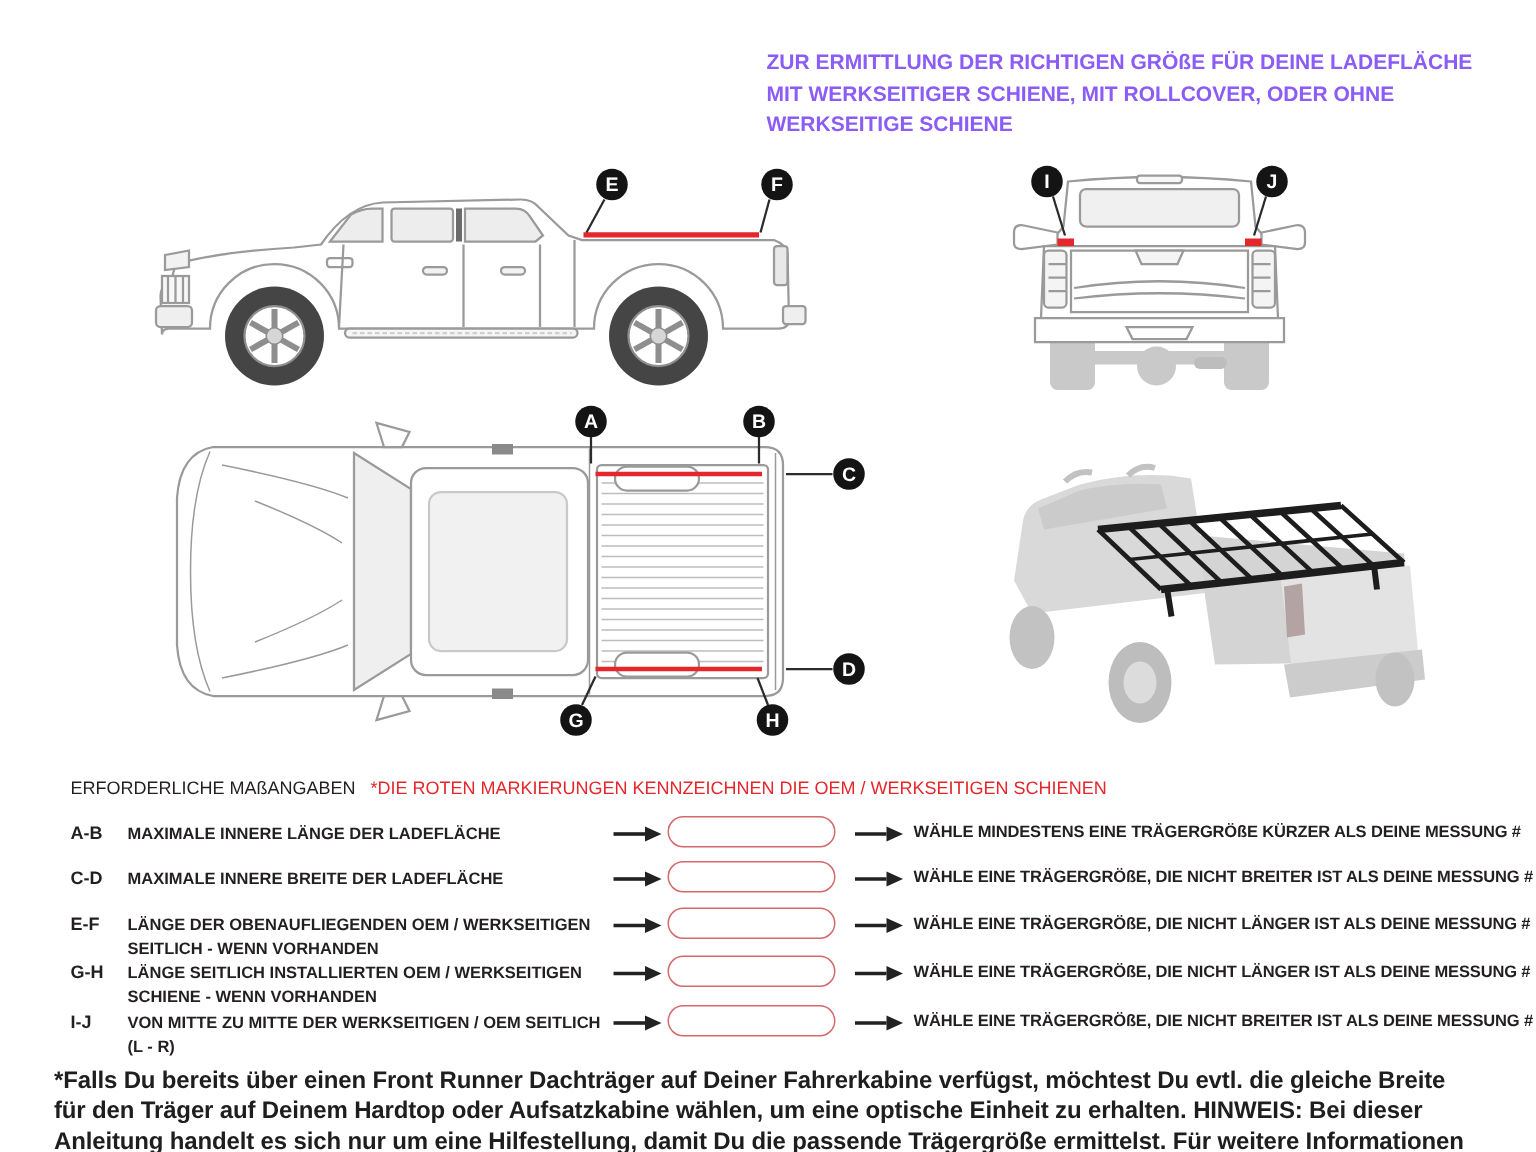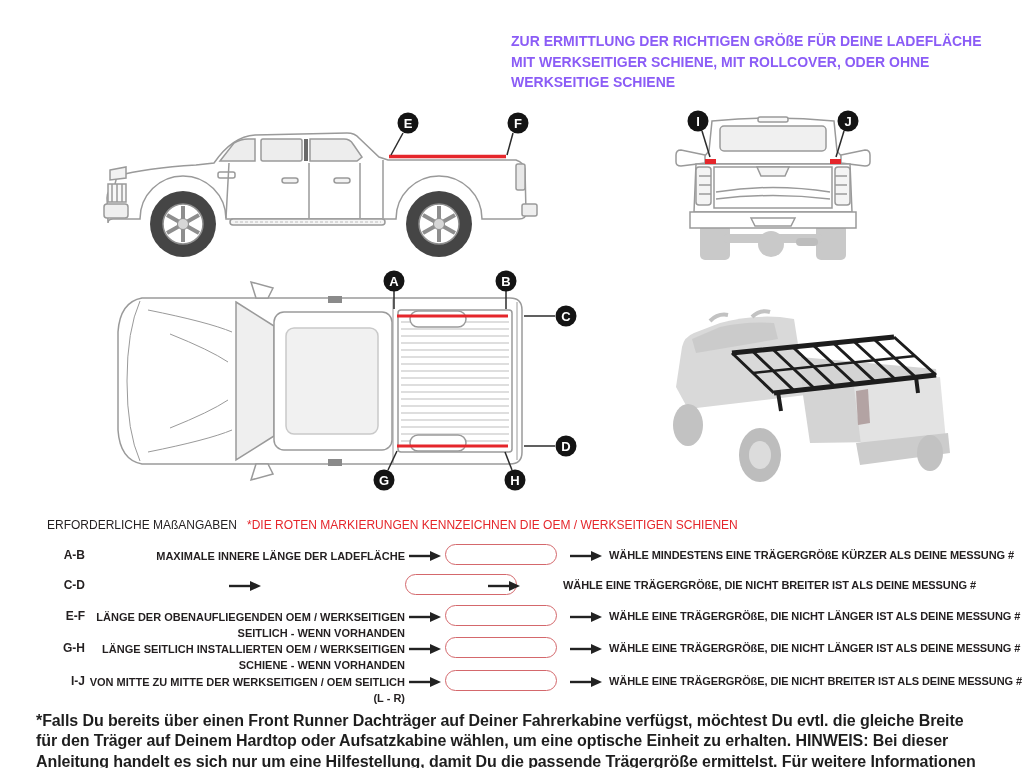--- a/index.html
+++ b/index.html
@@ -27,21 +27,20 @@
     position: absolute; left: 47px; top: 518px;
     font-size: 12px; font-weight: normal; white-space: nowrap;
   }
   .meas-heading .red { color: #e5262b; margin-left: 10px; }
 
   .m-row {
     position: absolute; left: 47px; width: 955px;
     display: grid;
     grid-template-columns: 38px 320px 40px 118px 46px 1fr;
     align-items: start;
-    text-align: right;
   }
   .m-id    { font-size: 12px; font-weight: bold; padding-top: 1px; }
   .m-label { font-size: 11px; font-weight: bold; line-height: 1.45; padding-top: 2px; }
   .m-arrow { justify-self: center; margin-top: 3px; }
   .m-field {
     width: 112px; height: 21px; margin-top: -3px;
     border: 1.5px solid #d4686c; border-radius: 11px; background: #fff;
   }
   .m-instr { font-size: 11px; font-weight: bold; padding-top: 2px; white-space: nowrap; letter-spacing: -0.1px; }
 
@@ -243,20 +242,21 @@
     <div class="m-field"></div>
     <svg class="m-arrow" width="34" height="12" viewBox="0 0 34 12">
         <line x1="1" y1="6" x2="22" y2="6" stroke="#222" stroke-width="2.4"></line>
         <polygon points="22,1 33,6 22,11" fill="#222"></polygon>
       </svg>
     <div class="m-instr">WÄHLE MINDESTENS EINE TRÄGERGRÖßE KÜRZER ALS DEINE MESSUNG #</div>
   </div>
 
   <div class="m-row" style="top:577px">
     <div class="m-id">C-D</div>
+    <div class="m-label">MAXIMALE INNERE BREITE DER LADEFLÄCHE</div>
     <svg class="m-arrow" width="34" height="12" viewBox="0 0 34 12">
         <line x1="1" y1="6" x2="22" y2="6" stroke="#222" stroke-width="2.4"></line>
         <polygon points="22,1 33,6 22,11" fill="#222"></polygon>
       </svg>
     <div class="m-field"></div>
     <svg class="m-arrow" width="34" height="12" viewBox="0 0 34 12">
         <line x1="1" y1="6" x2="22" y2="6" stroke="#222" stroke-width="2.4"></line>
         <polygon points="22,1 33,6 22,11" fill="#222"></polygon>
       </svg>
     <div class="m-instr">WÄHLE EINE TRÄGERGRÖßE, DIE NICHT BREITER IST ALS DEINE MESSUNG #</div>

